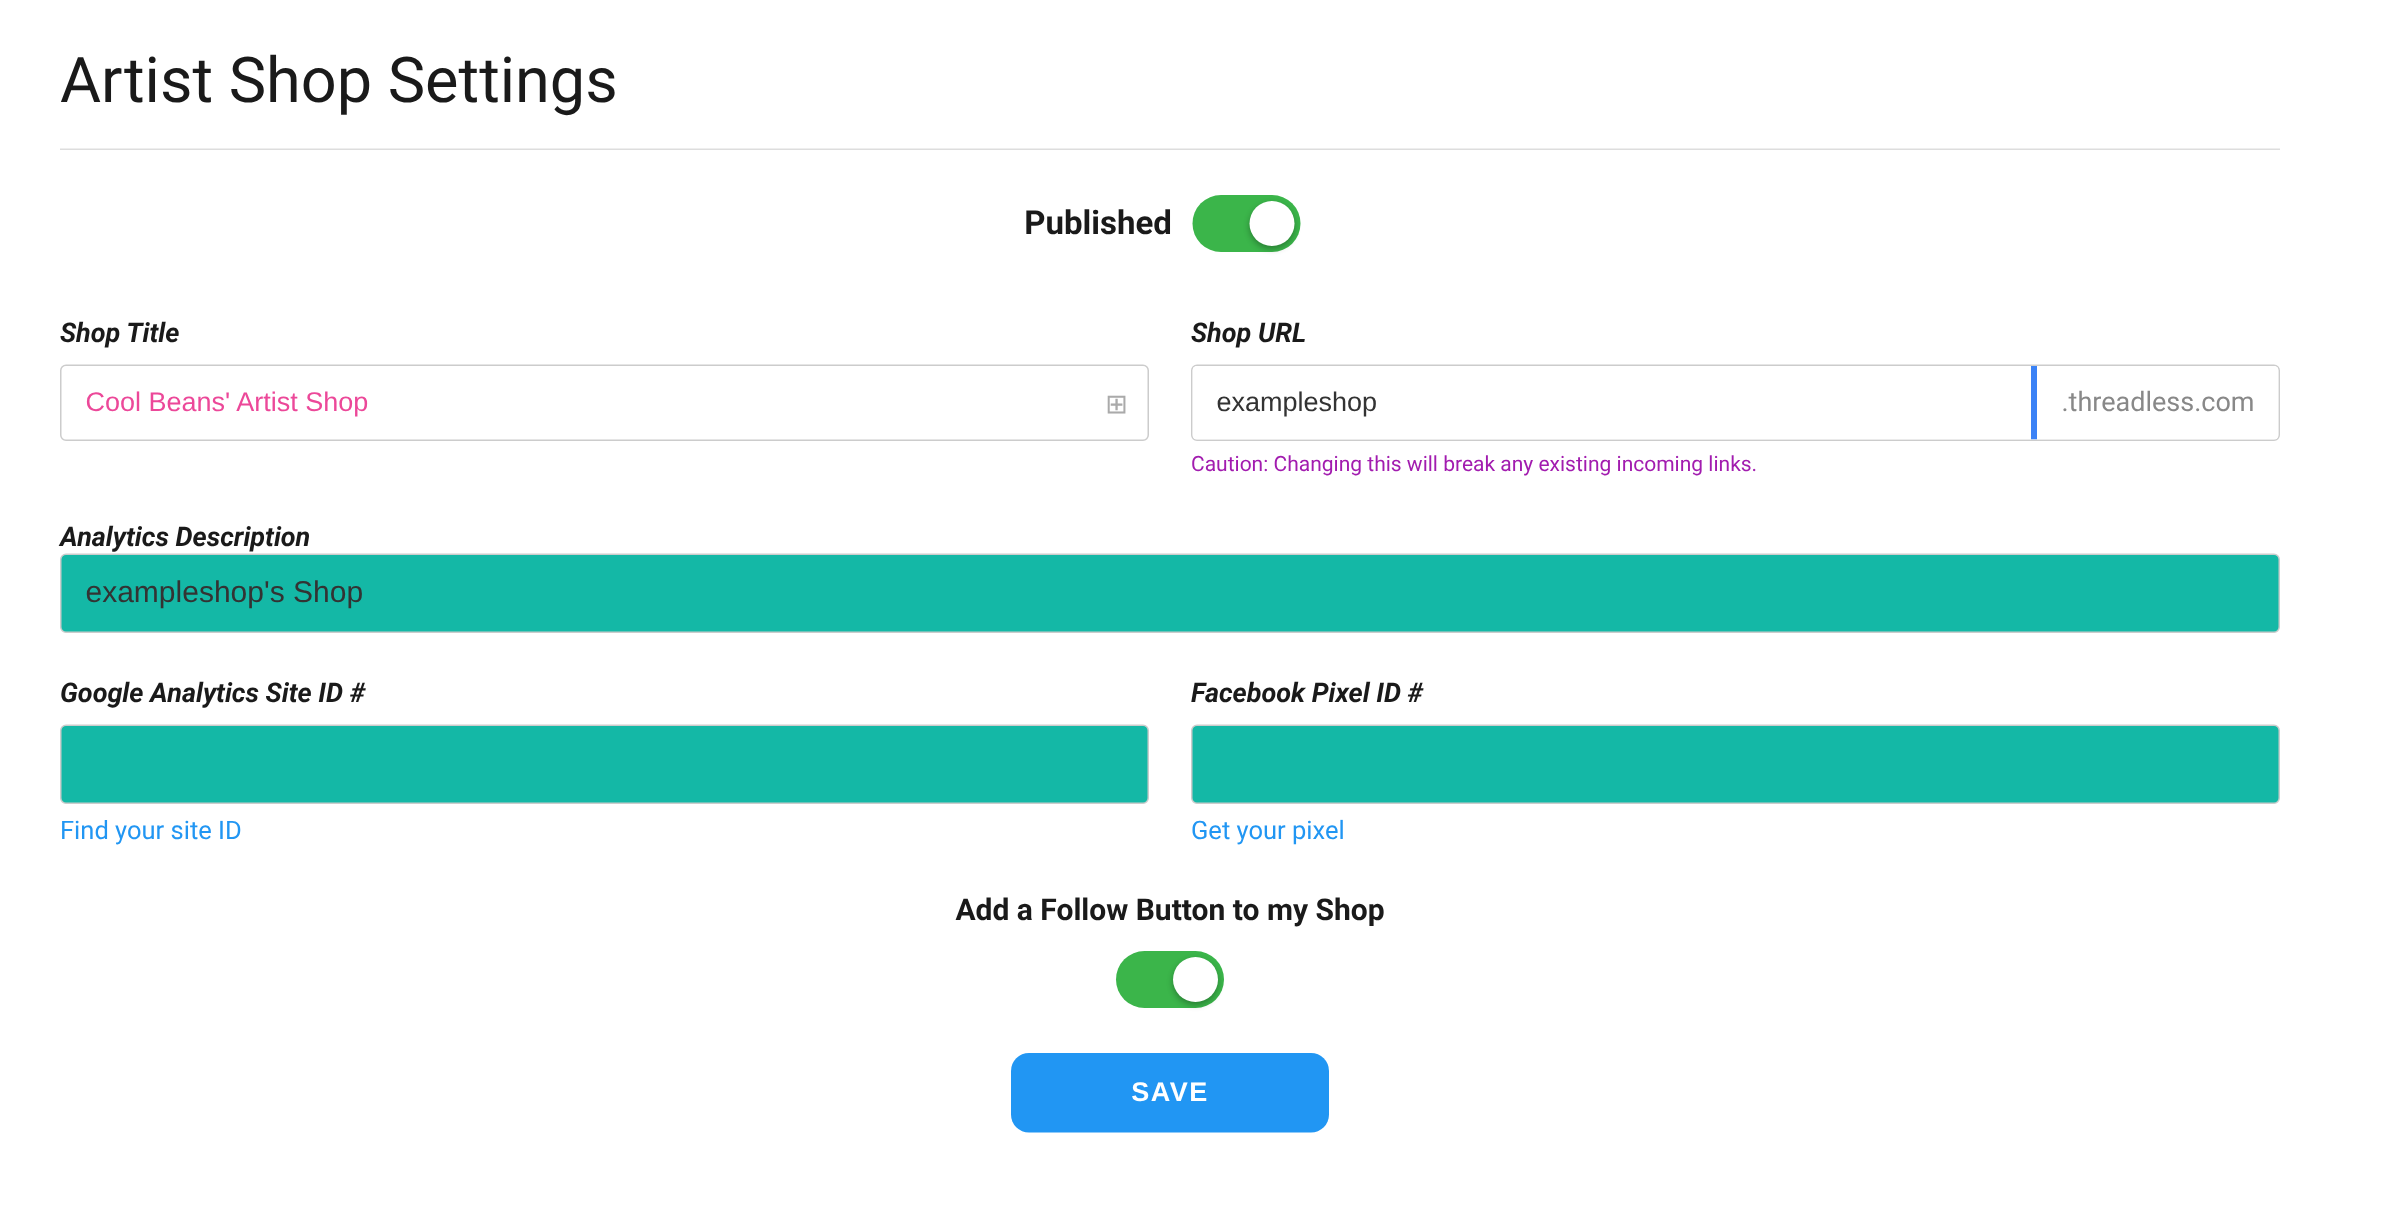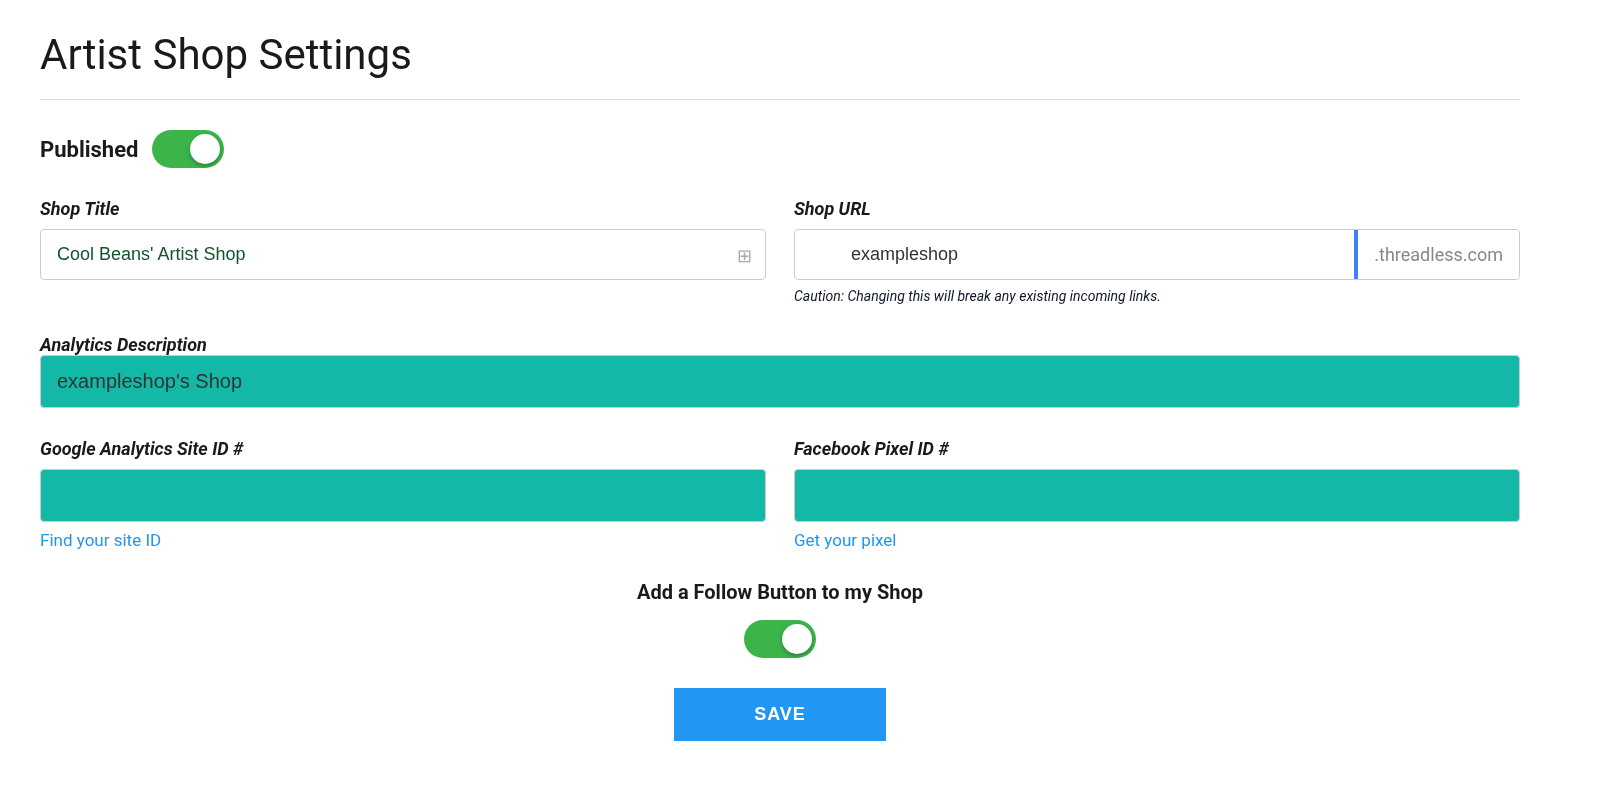--- a/index.html
+++ b/index.html
@@ -30,23 +30,23 @@
 
     .divider {
       border: none;
       border-top: 1px solid #dddddd;
       margin-bottom: 30px;
     }
 
     
     .published-row {
       display: flex;
-      justify-content: flex-start;
+      justify-content: center;
       align-items: center;
-      margin-bottom: 30px;
+      margin-bottom: 44px;
       padding-right: 10px;
     }
 
     .published-label {
       font-size: 22px;
       font-weight: 700;
       margin-right: 14px;
       color: #1a1a1a;
     }
 
@@ -131,40 +131,39 @@
       position: relative;
     }
 
     .shop-title-input {
       width: 100%;
       padding: 14px 48px 14px 16px;
       font-size: 18px;
       border: 1.5px solid #cccccc;
       border-radius: 4px;
       outline: none;
-      color: #14532d;
+      color: #ec4899;
       background: #ffffff;
     }
 
     .input-icon {
       position: absolute;
       right: 14px;
       top: 50%;
       transform: translateY(-50%);
       color: #aaaaaa;
       font-size: 18px;
     }
 
     
     .url-input-group {
       display: flex;
       border: 1.5px solid #cccccc;
       border-radius: 4px;
       overflow: hidden;
-      padding-left: 40px;
     }
 
     .url-input-group input {
       flex: 1;
       padding: 14px 16px;
       font-size: 18px;
       border: none;
       outline: none;
       color: #333333;
     }
@@ -173,23 +172,22 @@
       padding: 14px 16px;
       font-size: 18px;
       color: #888888;
       background: #ffffff;
       white-space: nowrap;
       border-left: 4px solid #3b82f6;
     }
 
     .caution-text {
       font-size: 14px;
-      color: #0f172a;
+      color: #a21caf;
       margin-top: 8px;
-      font-style: italic;
     }
 
     
     .full-width {
       margin-bottom: 30px;
     }
 
     
     .link-text {
       color: #2196F3;
@@ -220,21 +218,21 @@
     .save-row {
       display: flex;
       justify-content: center;
       margin-bottom: 20px;
     }
 
     .save-button {
       background: #2196F3;
       color: #ffffff;
       border: none;
-      border-radius: 0;
+      border-radius: 12px;
       padding: 16px 80px;
       font-size: 18px;
       font-weight: 700;
       letter-spacing: 1px;
       cursor: pointer;
       text-transform: uppercase;
     }
 
     .section-spacer {
       margin-bottom: 30px;

